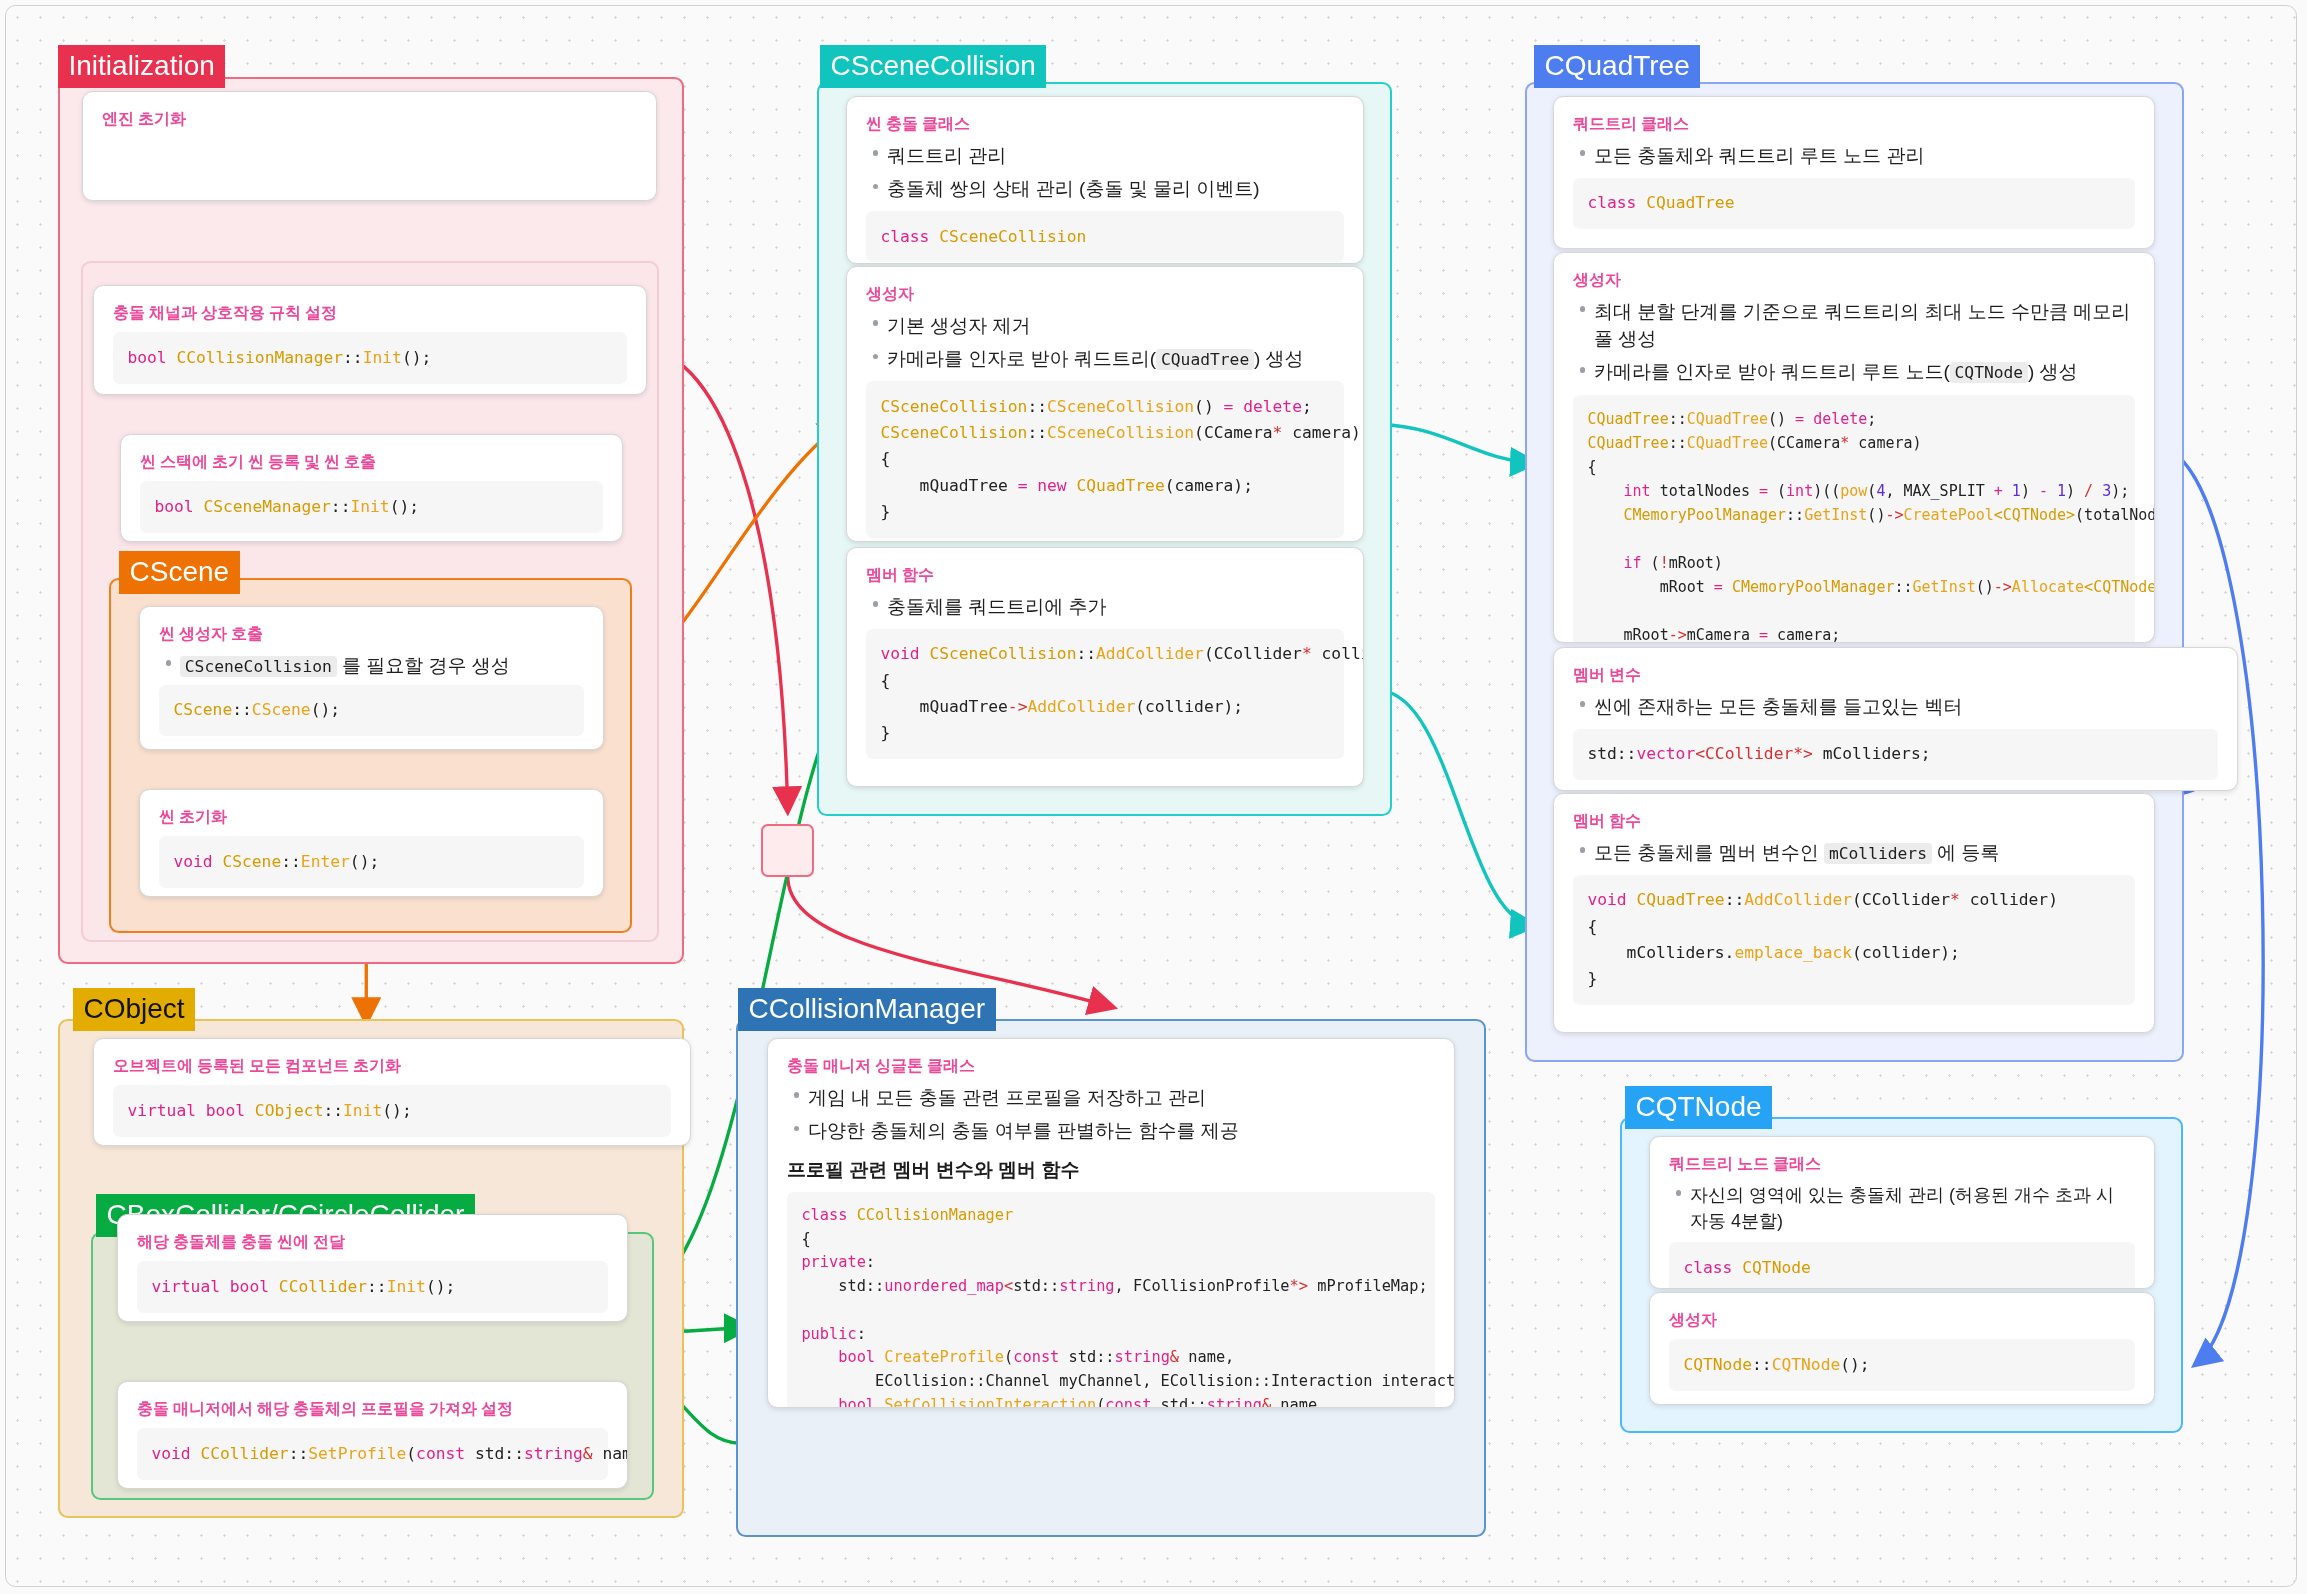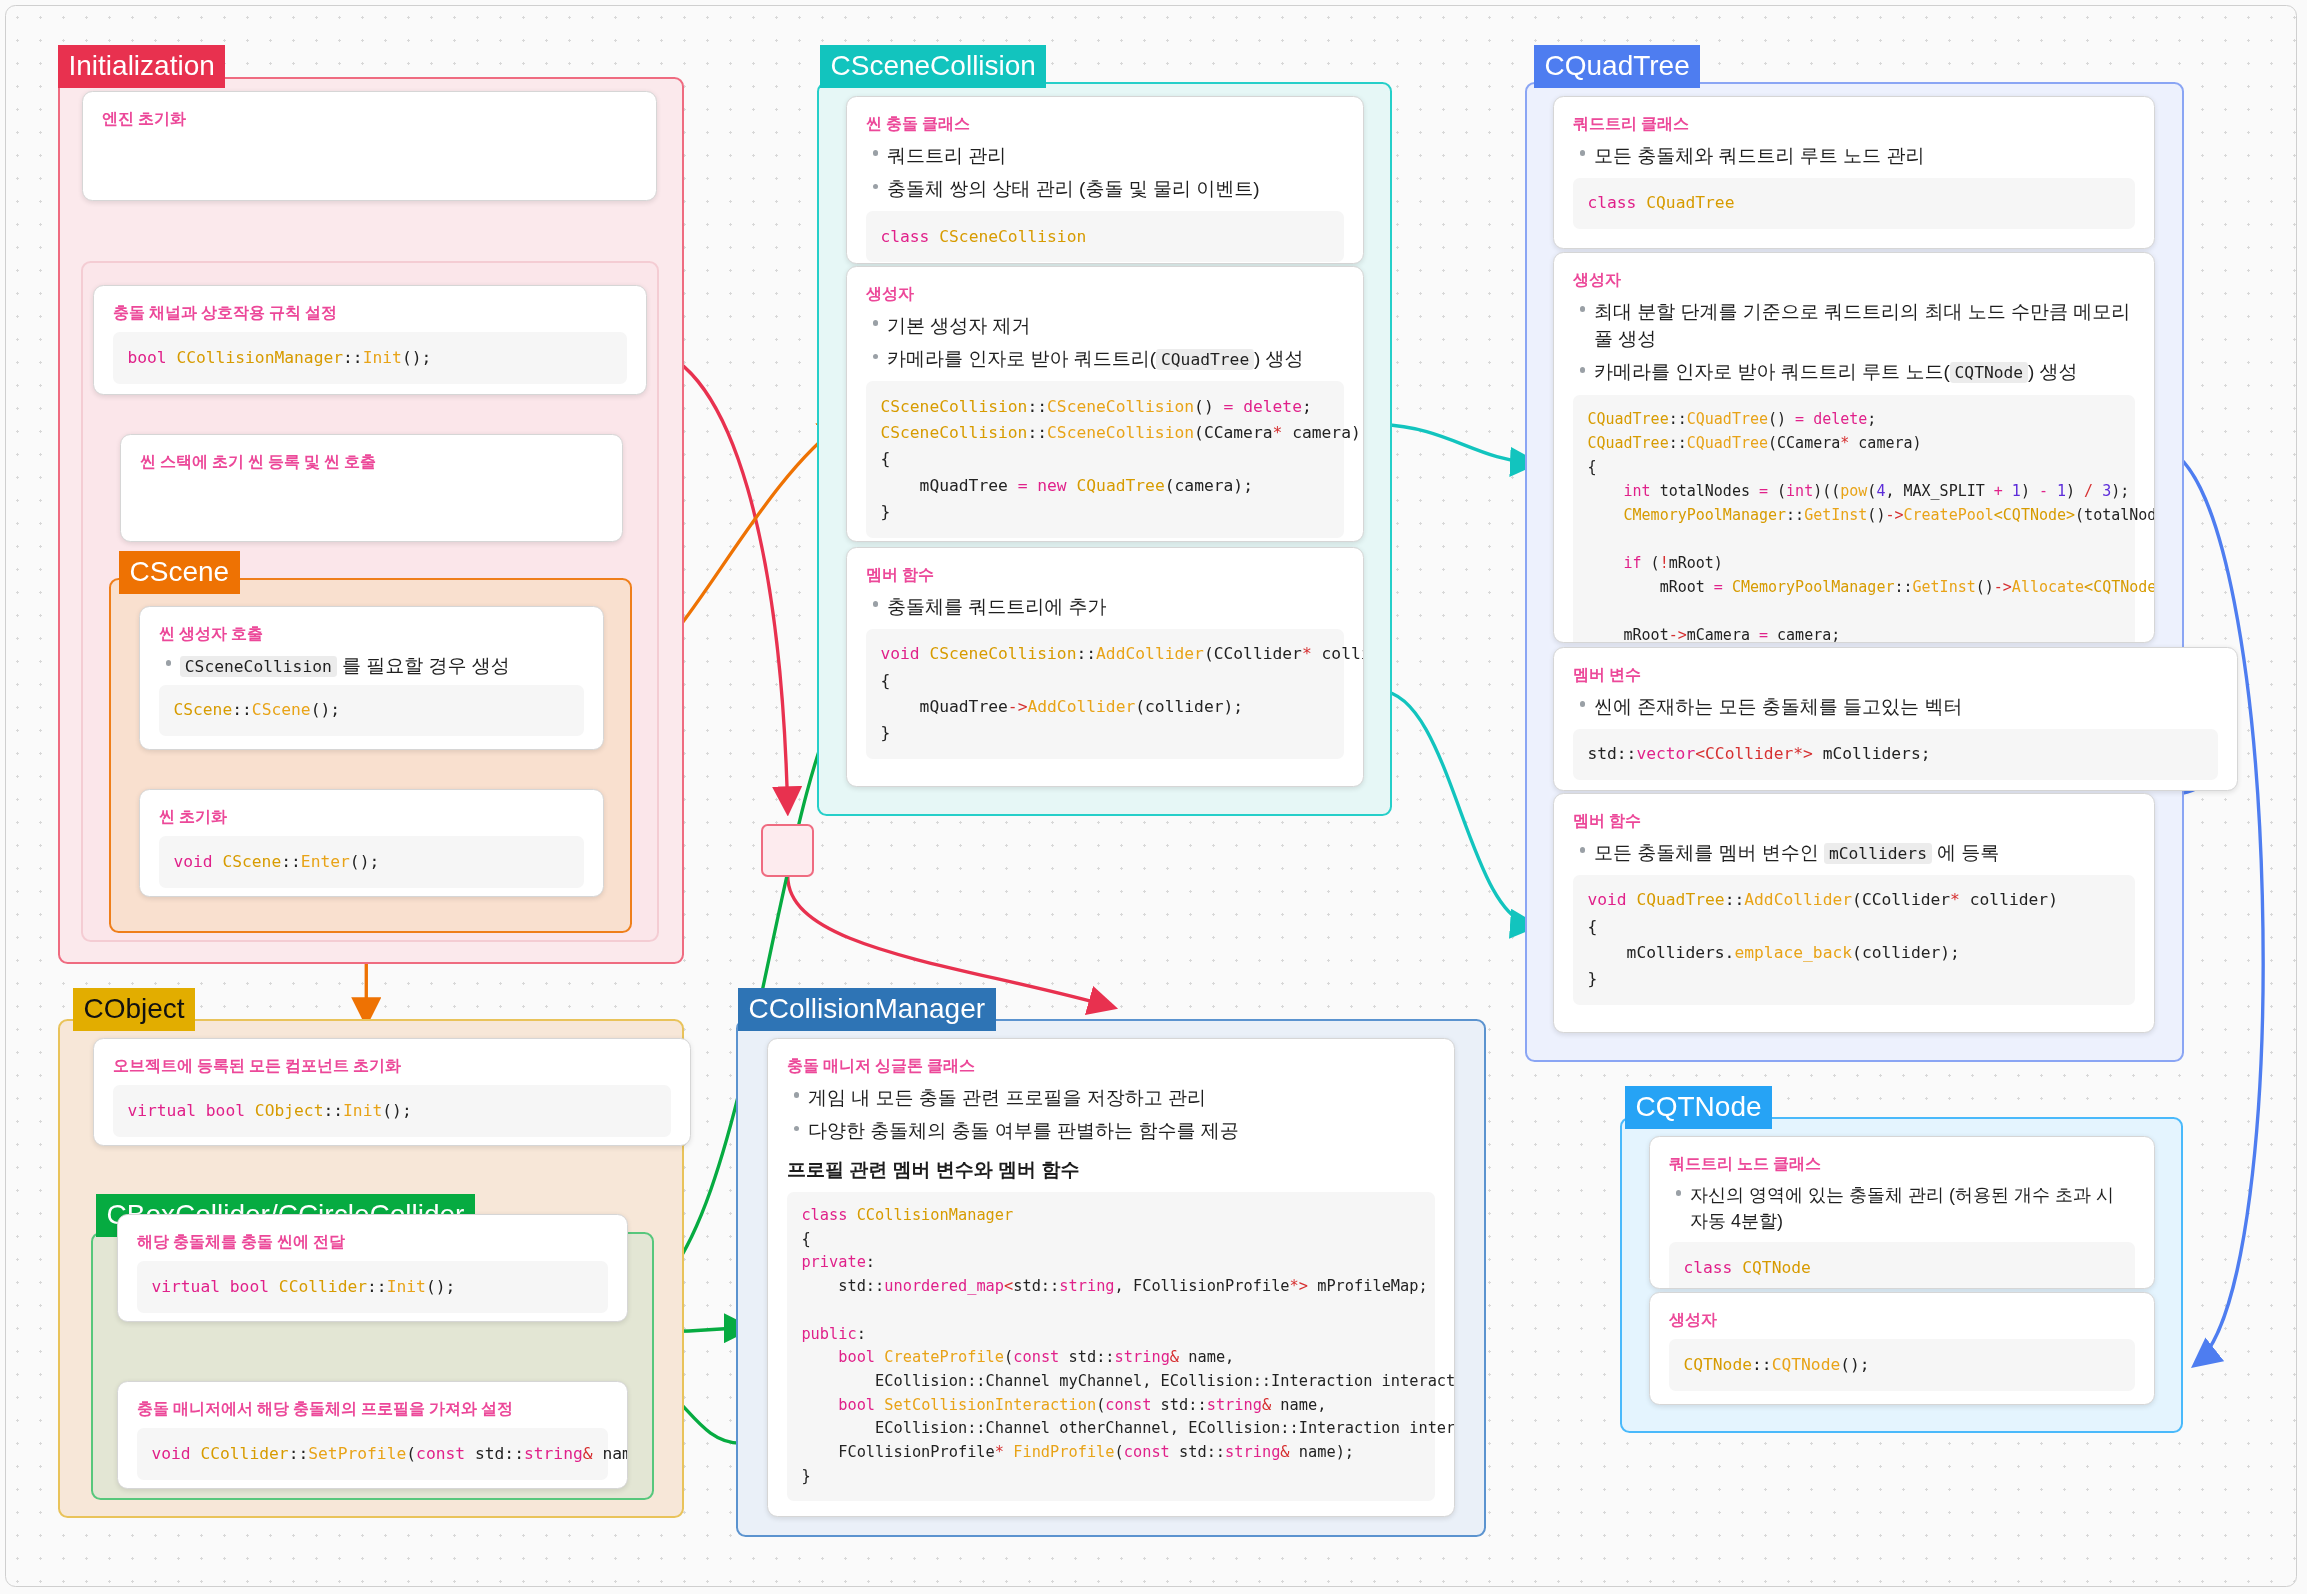--- a/index.html
+++ b/index.html
@@ -168,20 +168,21 @@
   <div class="node-title">엔진 초기화</div>
 </div>
 
 <div class="node" style="left:93px;top:285px;width:554px;height:110px;">
   <div class="node-title">충돌 채널과 상호작용 규칙 설정</div>
   <div class="code"><span class="k">bool </span><span class="t">CCollisionManager</span>::<span class="f">Init</span>();</div>
 </div>
 
 <div class="node" style="left:120px;top:434px;width:503px;height:108px;">
   <div class="node-title">씬 스택에 초기 씬 등록 및 씬 호출</div>
+  <div class="code"><span class="k">bool </span><span class="t">CSceneManager</span>::<span class="f">Init</span>();</div>
 </div>
 
 <div class="node" style="left:139px;top:606px;width:465px;height:144px;">
   <div class="node-title">씬 생성자 호출</div>
   <ul class="bullets">
     <li><span class="ic">CSceneCollision</span><span> 를 필요할 경우 생성</span></li>
   </ul>
   <div class="code" style="margin-top:2.9px;"><span class="t">CScene</span>::<span class="f">CScene</span>();</div>
 </div>
 
@@ -231,21 +232,21 @@
   <div class="node-title">멤버 함수</div>
   <ul class="bullets">
     <li>충돌체를 쿼드트리에 추가</li>
   </ul>
   <div class="code"><span class="k">void </span><span class="t">CSceneCollision</span>::<span class="f">AddCollider</span>(CCollider<span class="p">*</span> collider)
 {
     mQuadTree<span class="p">-&gt;</span><span class="f">AddCollider</span>(collider);
 }</div>
 </div>
 
-<div class="node" style="left:767px;top:1038px;width:688px;height:479px;">
+<div class="node" style="left:767px;top:1038px;width:688px;height:370px;">
   <div class="node-title">충돌 매니저 싱글톤 클래스</div>
   <ul class="bullets">
     <li>게임 내 모든 충돌 관련 프로필을 저장하고 관리</li>
     <li>다양한 충돌체의 충돌 여부를 판별하는 함수를 제공</li>
   </ul>
   <div class="sub-title">프로필 관련 멤버 변수와 멤버 함수</div>
   <div class="code" style="font-size:15.3px;line-height:1.55;"><span class="k">class </span><span class="t">CCollisionManager</span>
 {
 <span class="k">private</span>:
     std::<span class="k">unordered_map</span><span class="p">&lt;</span>std::<span class="k">string</span>, <span class="pl">FCollisionProfile</span><span class="p">*&gt;</span> mProfileMap;

